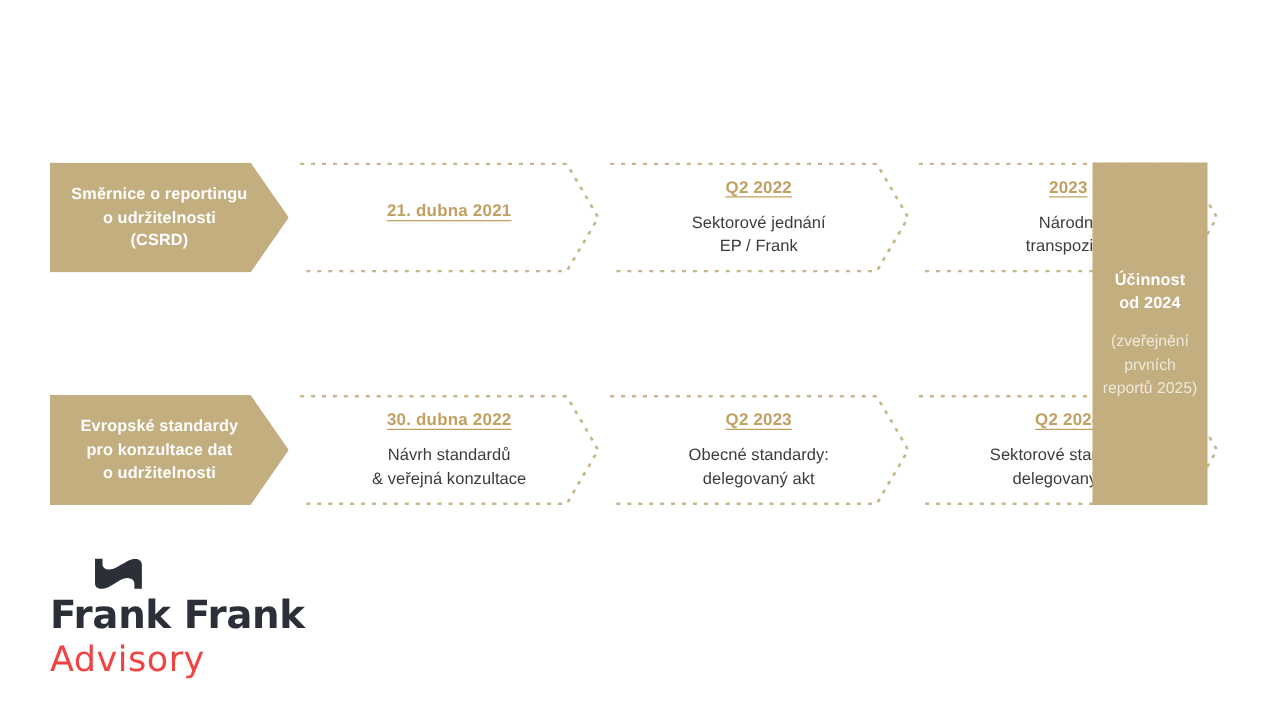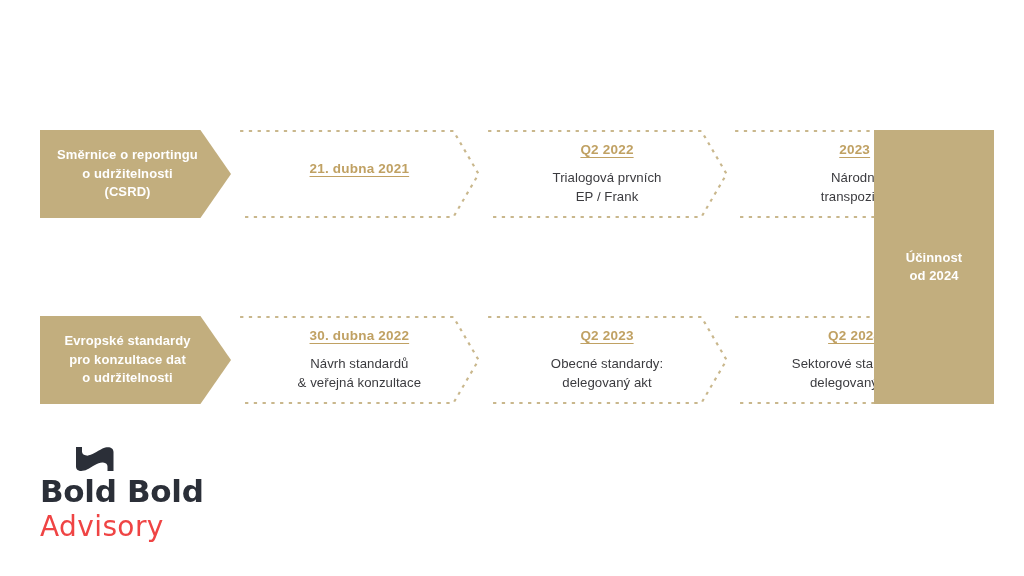--- a/index.html
+++ b/index.html
@@ -101,21 +101,21 @@
     font-size: 13.2px;
     line-height: 1.45;
     letter-spacing: .05px;
   }
 
   
   #effect-panel {
     position: absolute;
     left: 874px;
     top: 130px;
-    width: 120px;
+    width: 92px;
     height: 274px;
     background: #c2ae7e;
     color: #ffffff;
     display: flex;
     flex-direction: column;
     align-items: center;
     justify-content: center;
     text-align: center;
     box-sizing: border-box;
     padding: 0 6px;
@@ -190,21 +190,21 @@
       </div>
 
       <div class="step">
         <span class="chev-outline">
           <svg viewBox="0 0 220 88" preserveAspectRatio="none">
             <path d="M1 1 H196 L219 44 L196 87 H1" fill="none" stroke="#c9b78c" stroke-width="2" stroke-dasharray="3 5" stroke-linecap="butt"></path>
           </svg>
         </span>
         <span class="step-date">Q2 2022</span>
         <span class="step-desc">
-          <span>Trialogová prvních</span><br>
+          <span>Sektorové jednání</span><br>
           <span>EP / Frank</span>
         </span>
       </div>
 
       <div class="step">
         <span class="chev-outline">
           <svg viewBox="0 0 220 88" preserveAspectRatio="none">
             <path d="M1 1 H196 L219 44 L196 87 H1" fill="none" stroke="#c9b78c" stroke-width="2" stroke-dasharray="3 5" stroke-linecap="butt"></path>
           </svg>
         </span>
@@ -269,29 +269,34 @@
         </span>
       </div>
 
     </div>
   </div>
 
   <div id="effect-panel">
     <div class="eff-title">
       <span>Účinnost</span><br>
       <span>od 2024</span>
+    </div>
+    <div class="eff-note">
+      <span>(zveřejnění</span><br>
+      <span>prvních</span><br>
+      <span>reportů 2025)</span>
     </div>
   </div>
 
 </div>
 
 <div id="logo">
   <span class="logo-mark">
     <svg width="44" height="26" viewBox="0 0 44 26" aria-hidden="true">
       <path d="M6 20.5 C6 25.5 12 26 17 23.5 C23 20.5 28 16 33 16.5
                C36 16.8 37.5 18.5 37.5 20.5 L37.5 25 L43.5 25 L43.5 6
                C43.5 0.8 37.5 0 32.5 2.6 C26.5 5.6 21.5 10 16.5 9.6
                C13.5 9.3 12 7.6 12 5.6 L12 1 L6 1 Z" fill="#2b2f38"></path>
     </svg>
   </span>
-  <div class="logo-wordmark">Bold Bold</div>
+  <div class="logo-wordmark">Frank Frank</div>
   <div class="logo-sub">Advisory</div>
 </div>
 
 </body></html>

